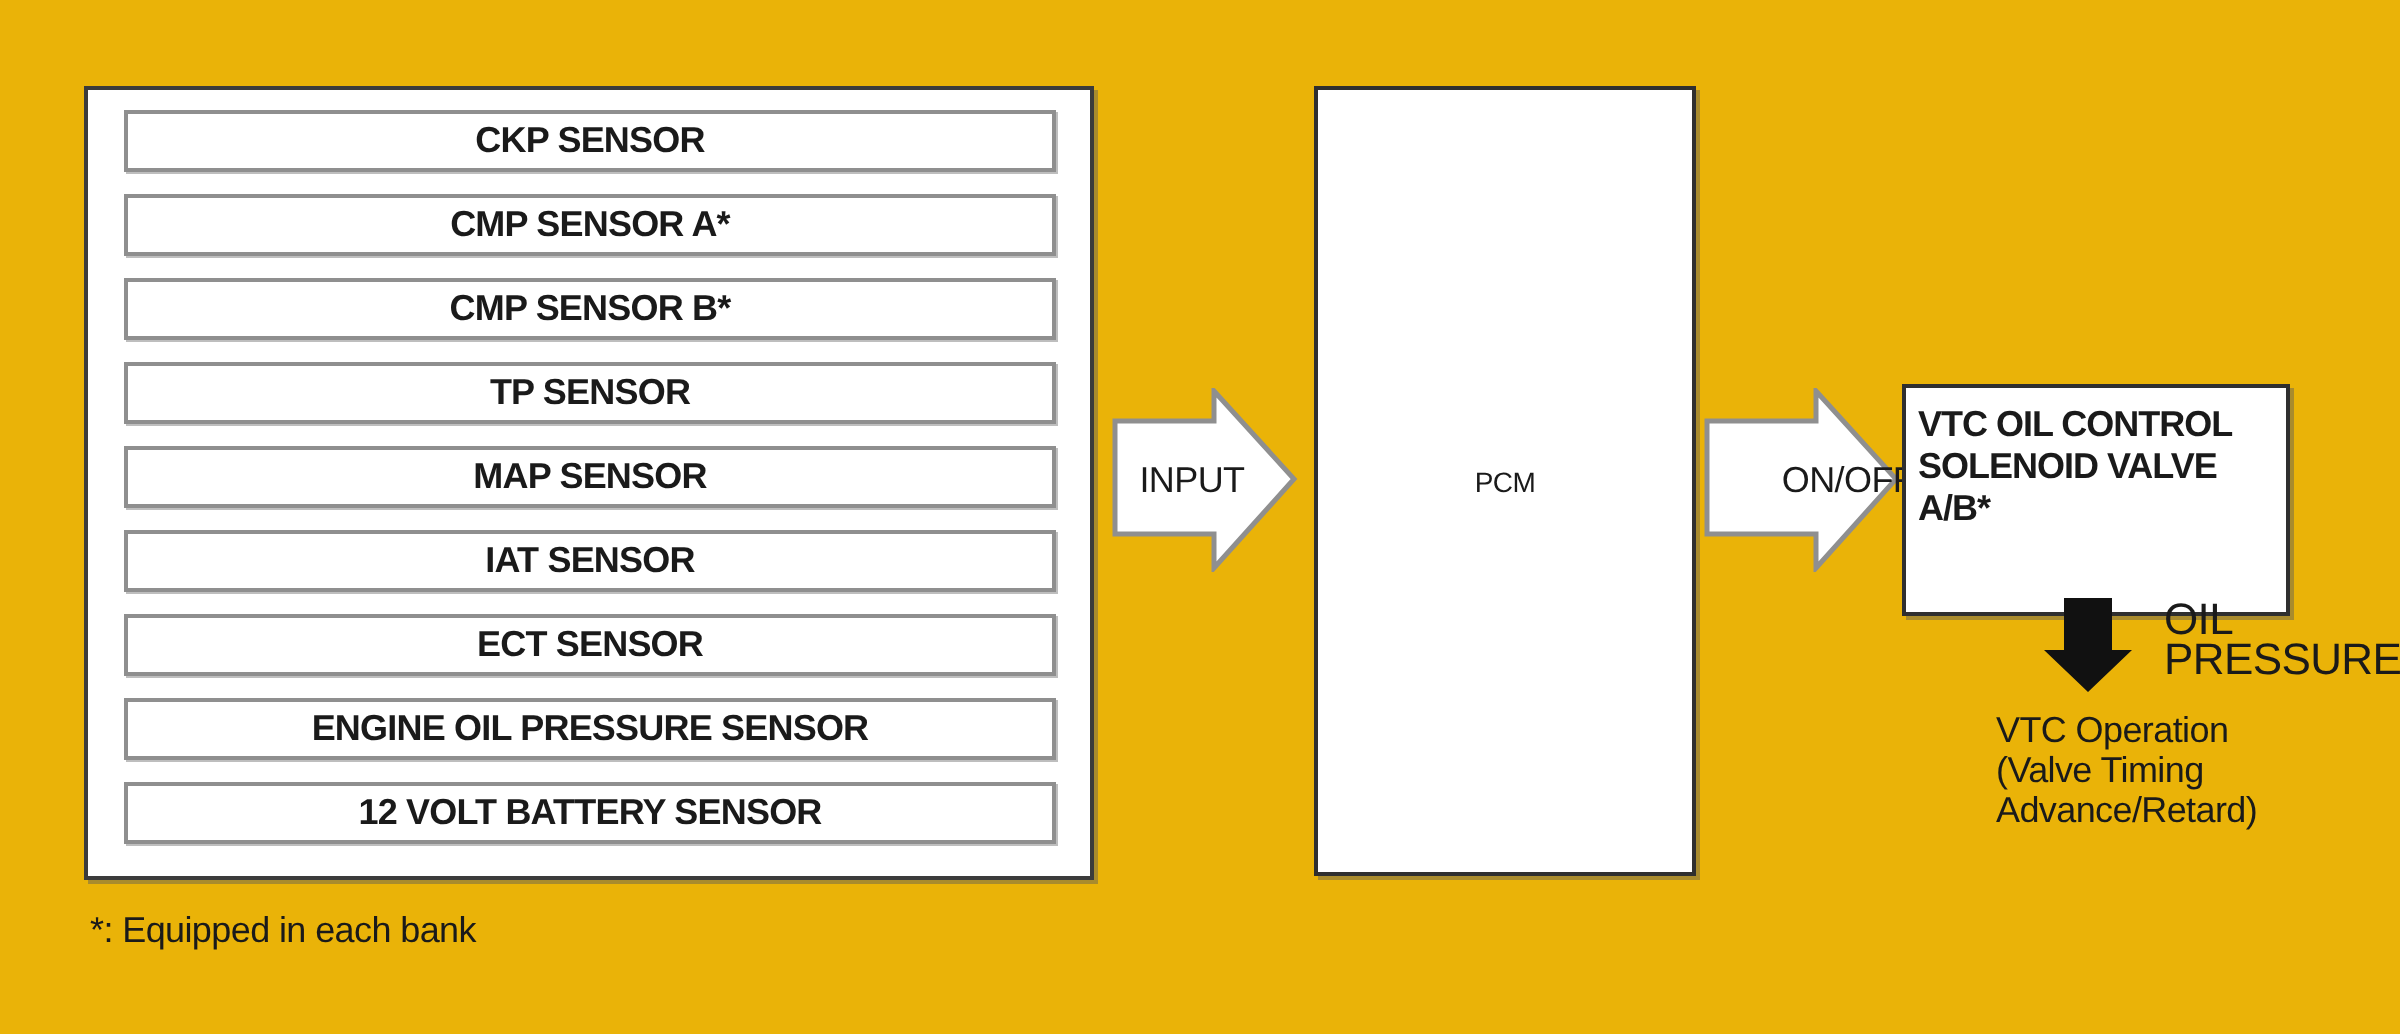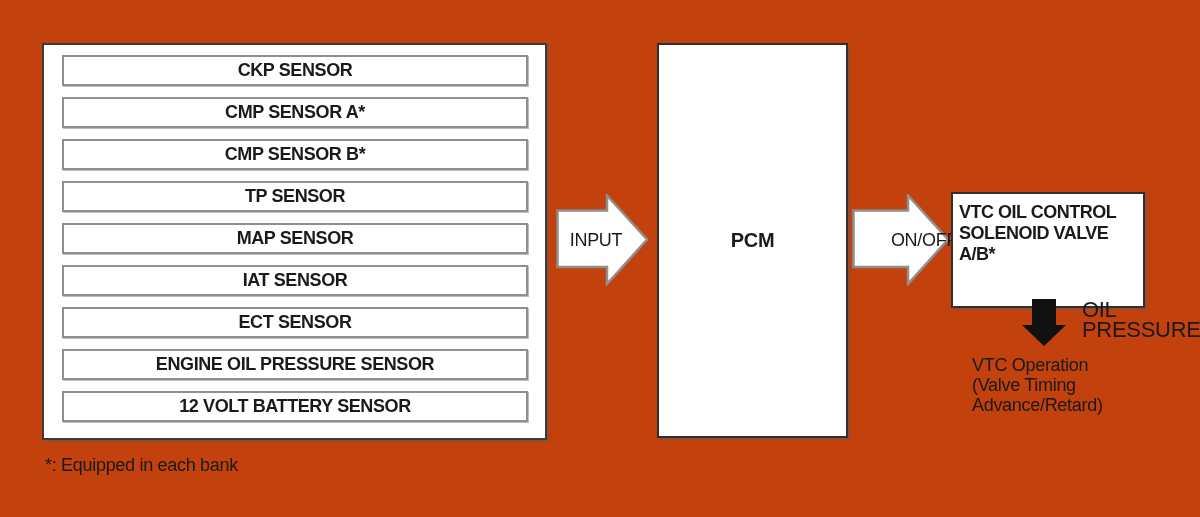--- a/index.html
+++ b/index.html
@@ -4,21 +4,21 @@
 <style>
   html, body {
     margin: 0;
     padding: 0;
     background: #ffffff;
   }
   .canvas {
     position: relative;
     width: 1200px;
     height: 517px;
-    background: #c2410c;
+    background: #eab308;
     font-family: "Liberation Sans", "DejaVu Sans", sans-serif;
     color: #1a1a1a;
     overflow: hidden;
   }
   .abs { position: absolute; }
 
   
   .sensor-panel {
     left: 42px; top: 43px;
     width: 505px; height: 397px;
@@ -52,22 +52,22 @@
     width: 191px; height: 395px;
     box-sizing: border-box;
     border: 2px solid #2f2f2f;
     box-shadow: 2px 2px 0 rgba(90,90,90,0.45);
     background: #ffffff;
     display: flex;
     align-items: center;
     justify-content: center;
   }
   .pcm-label {
-    font-weight: bold;
-    font-size: 20px;
+    font-weight: normal;
+    font-size: 14px;
     letter-spacing: -0.3px;
   }
 
   
   .vtc-box {
     left: 951px; top: 192px;
     width: 194px; height: 116px;
     box-sizing: border-box;
     border: 2px solid #2f2f2f;
     box-shadow: 2px 2px 0 rgba(90,90,90,0.45);
@@ -98,20 +98,21 @@
     font-size: 22px;
     line-height: 20px;
     letter-spacing: -0.3px;
     white-space: nowrap;
   }
   .vtc-op-line {
     font-size: 18px;
     line-height: 20px;
     letter-spacing: -0.3px;
     white-space: nowrap;
+    margin-left: 26px;
   }
   .footnote {
     font-size: 18px;
     letter-spacing: -0.3px;
     white-space: nowrap;
   }
 </style>
 </head>
 <body>
 

